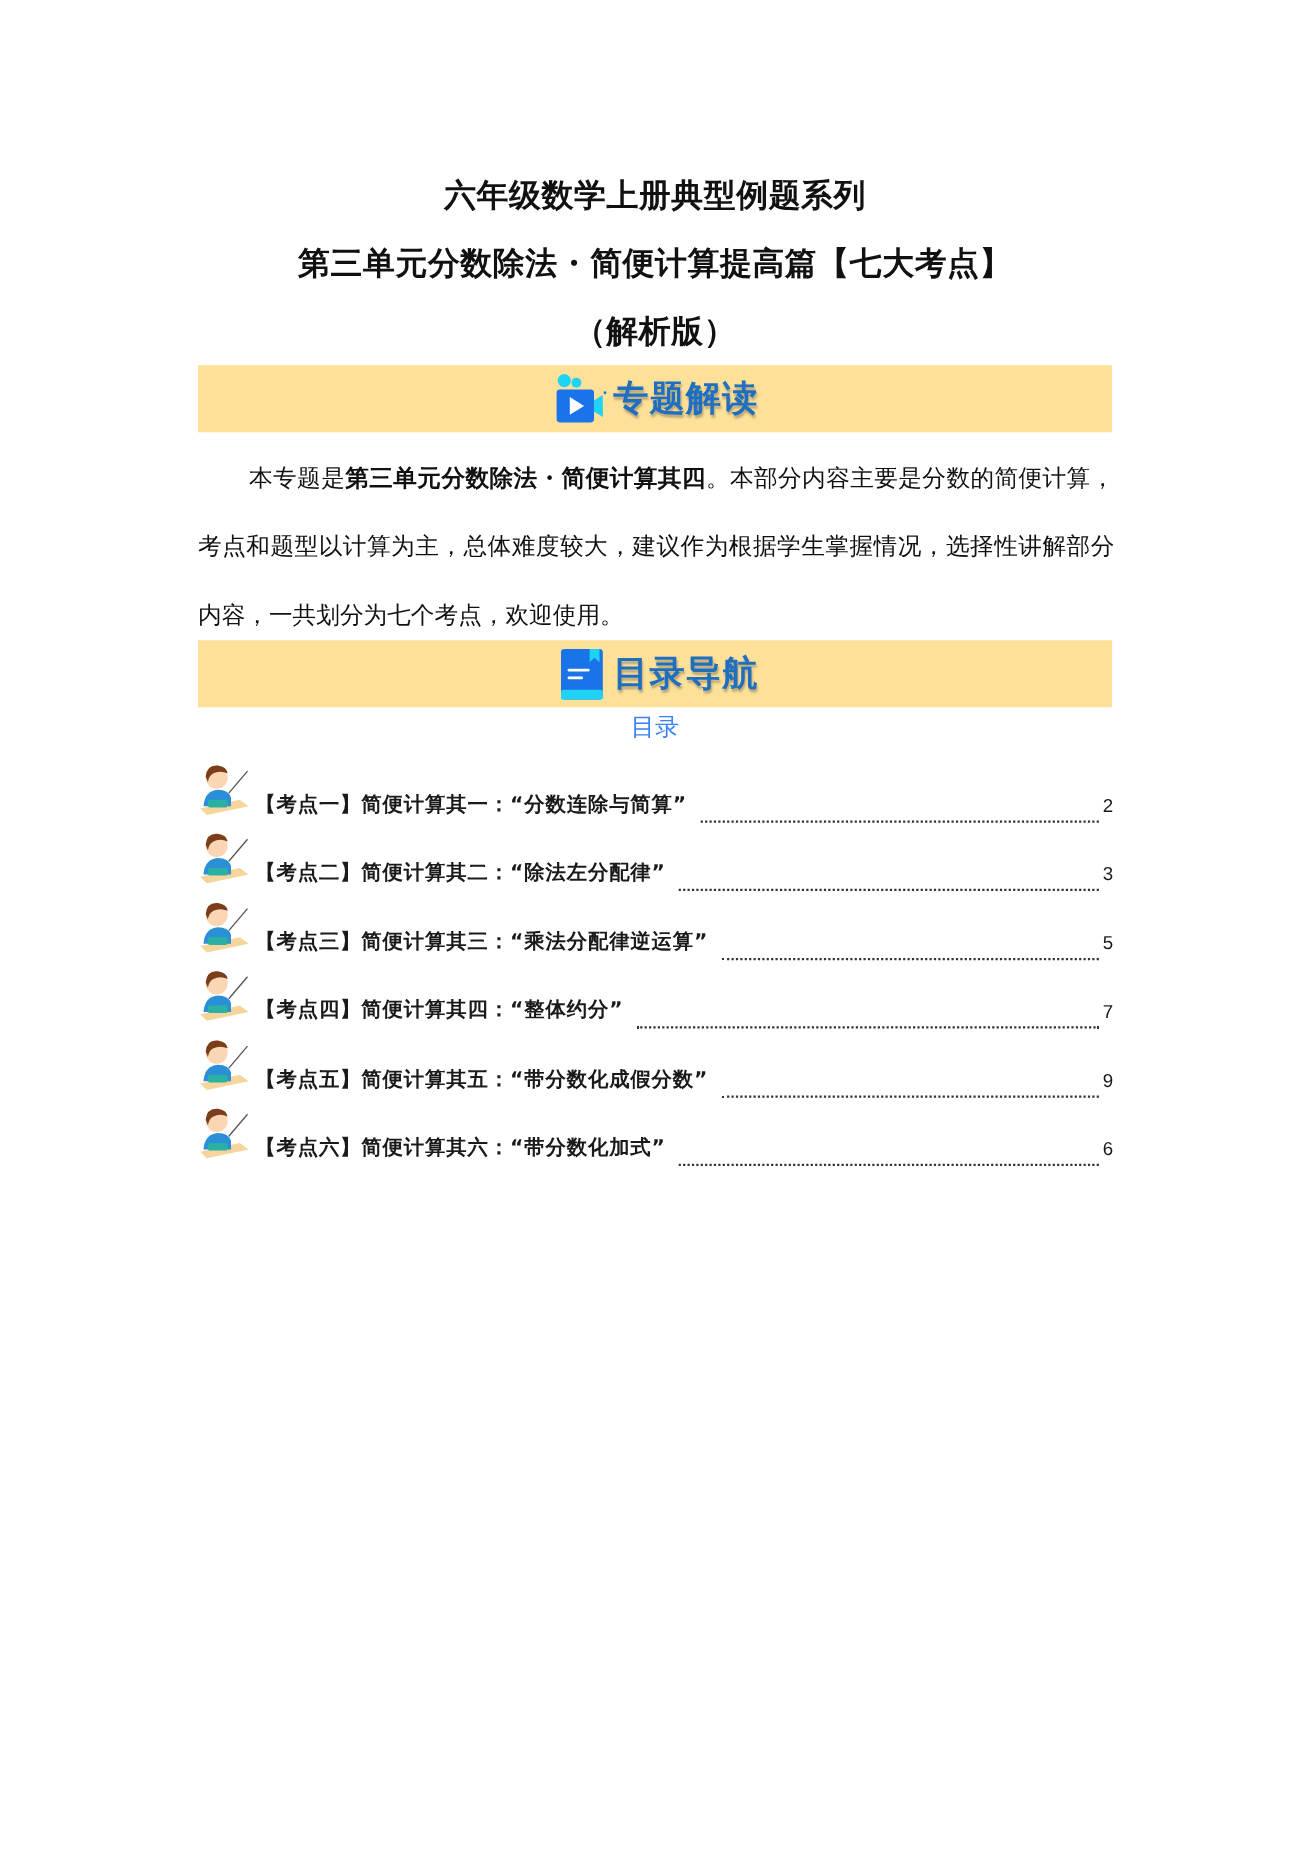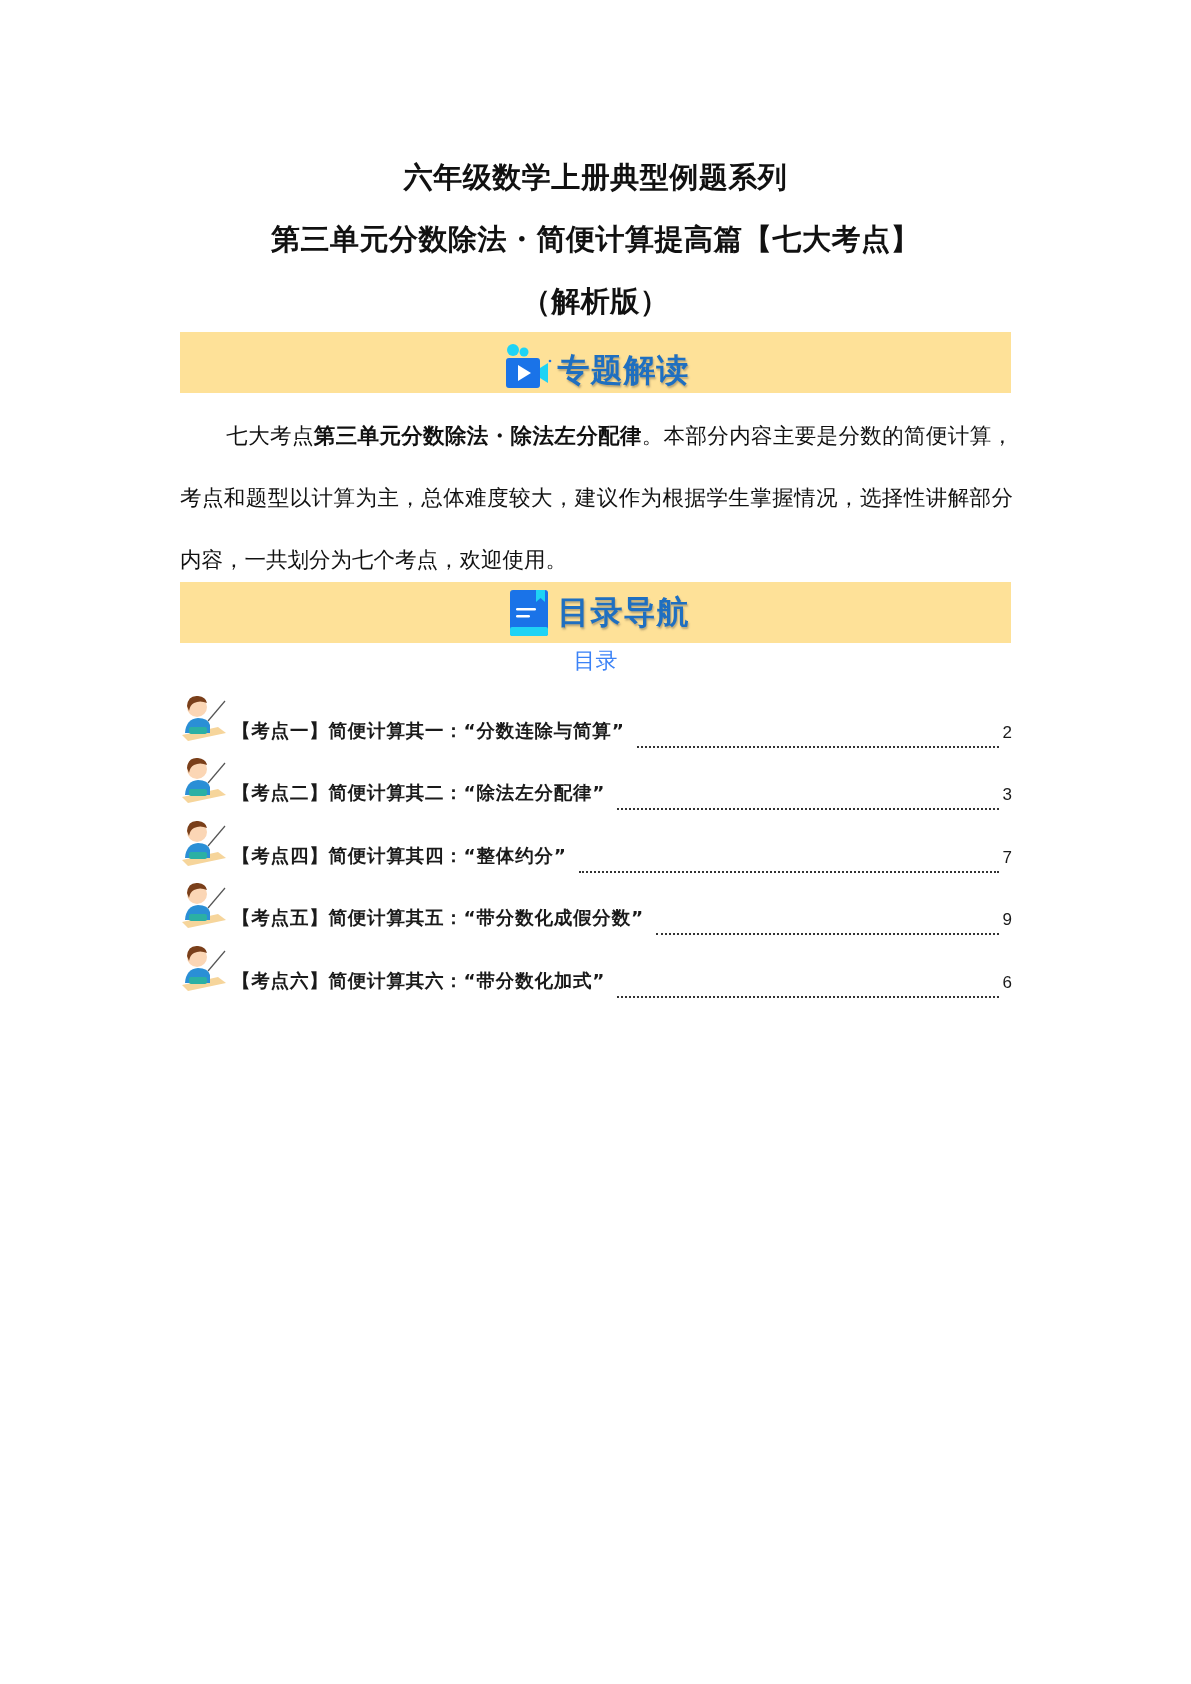--- a/index.html
+++ b/index.html
@@ -37,21 +37,21 @@
     .banner {
       position: absolute;
       left: 180px;
       width: 831px;
       height: 61px;
       background: #fee198;
       display: flex;
       align-items: center;
       justify-content: center;
     }
-    .banner-1 { top: 332px; align-items: flex-end; }
+    .banner-1 { top: 332px; }
     .banner-2 { top: 582px; }
     .banner .banner-text {
       font-weight: bold;
       font-size: 32px;
       color: #1f6fc0;
       text-shadow: 1px 2px 2px rgba(60,60,60,0.35);
       margin-left: 4px;
       letter-spacing: 1px;
     }
     .banner .icon {
@@ -140,21 +140,21 @@
         <rect x="4" y="17" width="34" height="30" rx="3" fill="#1a73e8"></rect>
         <polygon points="16,24 16,40 29,32" fill="#ffffff"></polygon>
         <polygon points="38,27 46,22 46,42 38,37" fill="#1fd3f5"></polygon>
         <circle cx="48" cy="20" r="1.3" fill="#1a73e8"></circle>
       </svg>
     </span>
     <span class="banner-text">专题解读</span>
   </div>
 
   <div class="intro">
-    <span class="indent"></span><span>七大考点</span><span class="bold">第三单元分数除法・除法左分配律</span><span>。本部分内容主要是分数的简便计算，考点和题型以计算为主，总体难度较大，建议作为根据学生掌握情况，选择性讲解部分内容，一共划分为七个考点，欢迎使用。</span>
+    <span class="indent"></span><span>本专题是</span><span class="bold">第三单元分数除法・简便计算其四</span><span>。本部分内容主要是分数的简便计算，考点和题型以计算为主，总体难度较大，建议作为根据学生掌握情况，选择性讲解部分内容，一共划分为七个考点，欢迎使用。</span>
   </div>
 
   <div class="banner banner-2">
     <span class="icon">
       <svg width="52" height="52" viewBox="0 0 52 52">
         <rect x="8" y="3" width="38" height="46" rx="3" fill="#1a73e8"></rect>
         <rect x="8" y="40" width="38" height="9" rx="2" fill="#1fd3f5"></rect>
         <polygon points="34,3 43,3 43,15 38.5,11 34,15" fill="#1fd3f5"></polygon>
         <rect x="14" y="21" width="20" height="2.5" rx="1.2" fill="#ffffff"></rect>
         <rect x="14" y="28" width="14" height="2.5" rx="1.2" fill="#ffffff"></rect>
@@ -192,20 +192,35 @@
           <rect x="9" y="36" width="18" height="7" rx="2" fill="#2bb0a4"></rect>
           <circle cx="17" cy="16" r="10" fill="#fbd6b5"></circle>
           <path d="M7,15 Q8,4 18,5 Q26,6 27,12 Q20,9 14,12 Q10,14 9,20 Z" fill="#7a3f1a"></path>
         </svg>
       </span>
       <span class="label">【考点二】简便计算其二：“除法左分配律”</span>
       <span class="leader"></span>
       <span class="page-num">3</span>
     </div>
 
+    <div class="toc-row">
+      <span class="avatar">
+        <svg width="50" height="52" viewBox="0 0 50 52">
+          <line x1="28" y1="30" x2="45" y2="10" stroke="#555" stroke-width="1.2"></line>
+          <polygon points="2,44 38,36 46,42 8,50" fill="#f6d59b"></polygon>
+          <path d="M5,42 Q6,28 18,27 Q28,27 30,34 L30,42 Z" fill="#2a8fd6"></path>
+          <rect x="9" y="36" width="18" height="7" rx="2" fill="#2bb0a4"></rect>
+          <circle cx="17" cy="16" r="10" fill="#fbd6b5"></circle>
+          <path d="M7,15 Q8,4 18,5 Q26,6 27,12 Q20,9 14,12 Q10,14 9,20 Z" fill="#7a3f1a"></path>
+        </svg>
+      </span>
+      <span class="label">【考点三】简便计算其三：“乘法分配律逆运算”</span>
+      <span class="leader"></span>
+      <span class="page-num">5</span>
+    </div>
 
     <div class="toc-row">
       <span class="avatar">
         <svg width="50" height="52" viewBox="0 0 50 52">
           <line x1="28" y1="30" x2="45" y2="10" stroke="#555" stroke-width="1.2"></line>
           <polygon points="2,44 38,36 46,42 8,50" fill="#f6d59b"></polygon>
           <path d="M5,42 Q6,28 18,27 Q28,27 30,34 L30,42 Z" fill="#2a8fd6"></path>
           <rect x="9" y="36" width="18" height="7" rx="2" fill="#2bb0a4"></rect>
           <circle cx="17" cy="16" r="10" fill="#fbd6b5"></circle>
           <path d="M7,15 Q8,4 18,5 Q26,6 27,12 Q20,9 14,12 Q10,14 9,20 Z" fill="#7a3f1a"></path>

